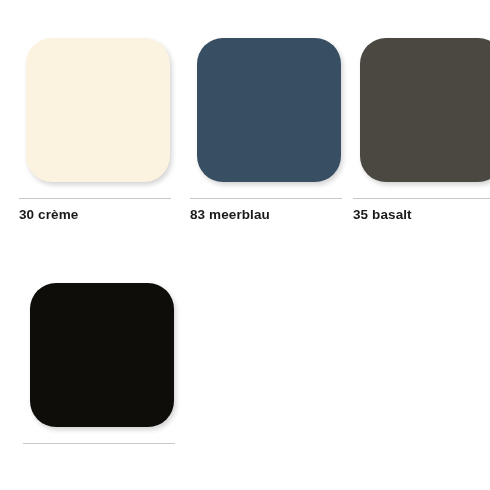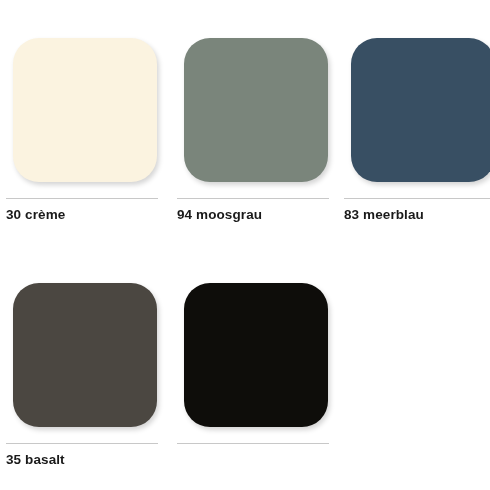--- a/index.html
+++ b/index.html
@@ -15,21 +15,21 @@
     overflow: hidden;
   }
 
   .palette-grid {
     width: 490px;
     height: 490px;
     box-sizing: border-box;
     display: grid;
     grid-template-columns: 167px 167px 156px;
     grid-template-rows: 245px 245px;
-    padding-left: 4px;
+    padding-left: 17px;
   }
 
   .swatch-cell {
     position: relative;
     box-sizing: border-box;
   }
 
   .swatch-cell.is-empty {
     visibility: hidden;
   }
@@ -87,25 +87,20 @@
 <body style="background-color: rgb(255, 255, 255);">
 
 <div class="palette-grid">
 
   <div class="swatch-cell col-1">
     <div class="swatch-chip" style="background-color: rgb(251, 243, 224);"></div>
     <div class="swatch-rule" style="background-color: rgb(200, 200, 200);"></div>
     <div class="swatch-label" style="color: rgb(26, 26, 26);">30 crème</div>
   </div>
 
-  <div class="swatch-cell col-2">
-    <div class="swatch-chip" style="background-color: rgb(122, 133, 123);"></div>
-    <div class="swatch-rule" style="background-color: rgb(200, 200, 200);"></div>
-    <div class="swatch-label" style="color: rgb(26, 26, 26);">94 moosgrau</div>
-  </div>
 
   <div class="swatch-cell col-3">
     <div class="swatch-chip" style="background-color: rgb(56, 79, 99);"></div>
     <div class="swatch-rule" style="background-color: rgb(200, 200, 200);"></div>
     <div class="swatch-label" style="color: rgb(26, 26, 26);">83 meerblau</div>
   </div>
 
   <div class="swatch-cell col-1">
     <div class="swatch-chip" style="background-color: rgb(75, 71, 65);"></div>
     <div class="swatch-rule" style="background-color: rgb(200, 200, 200);"></div>

